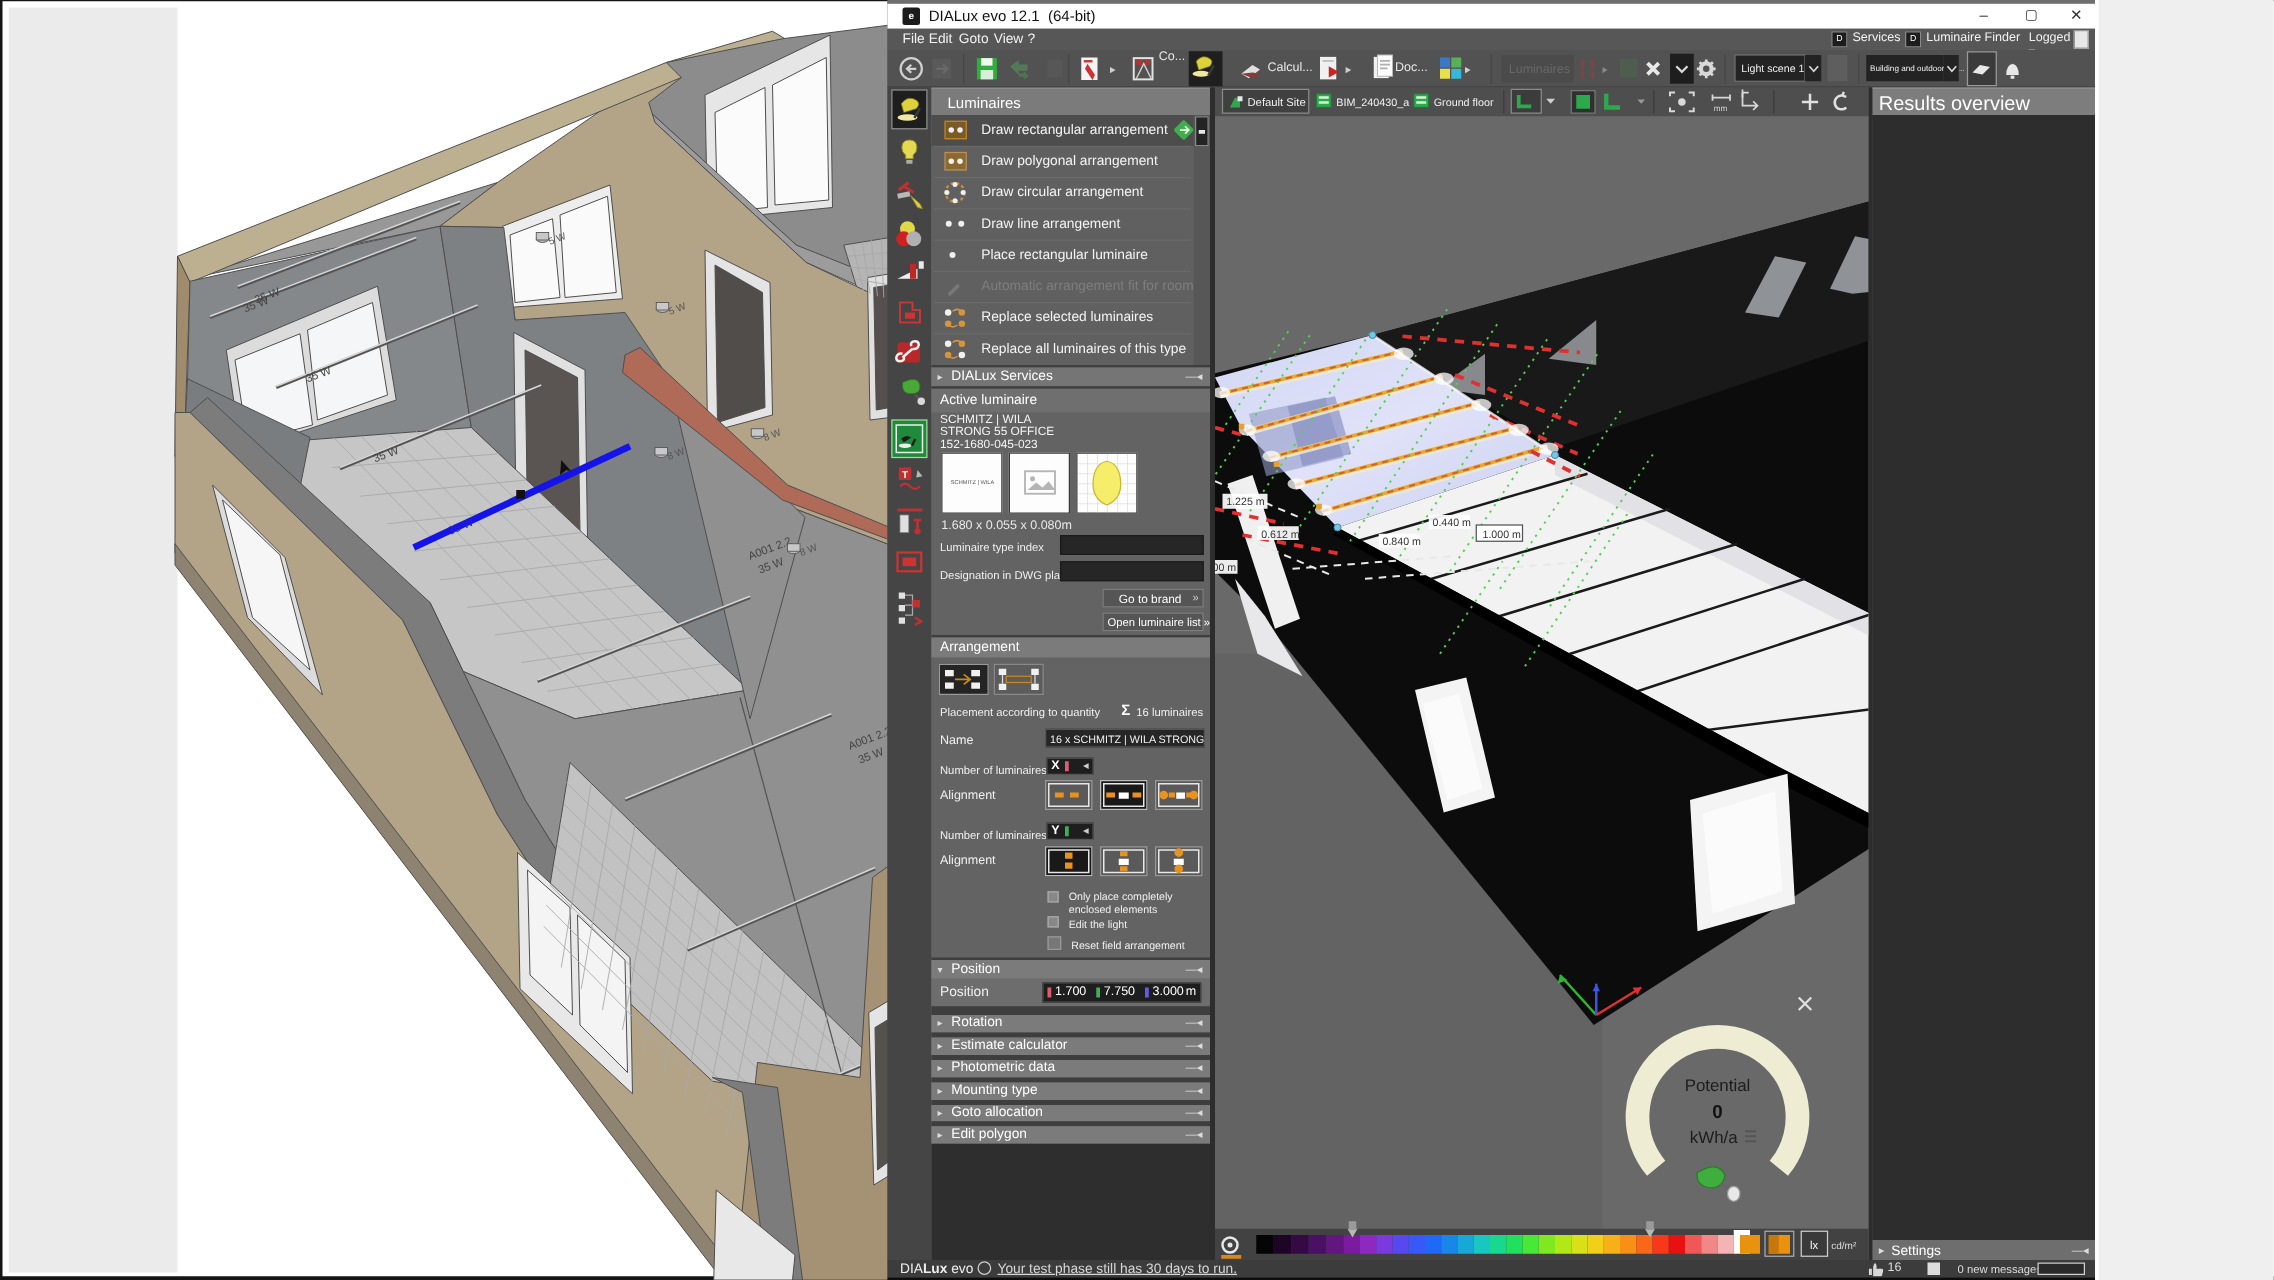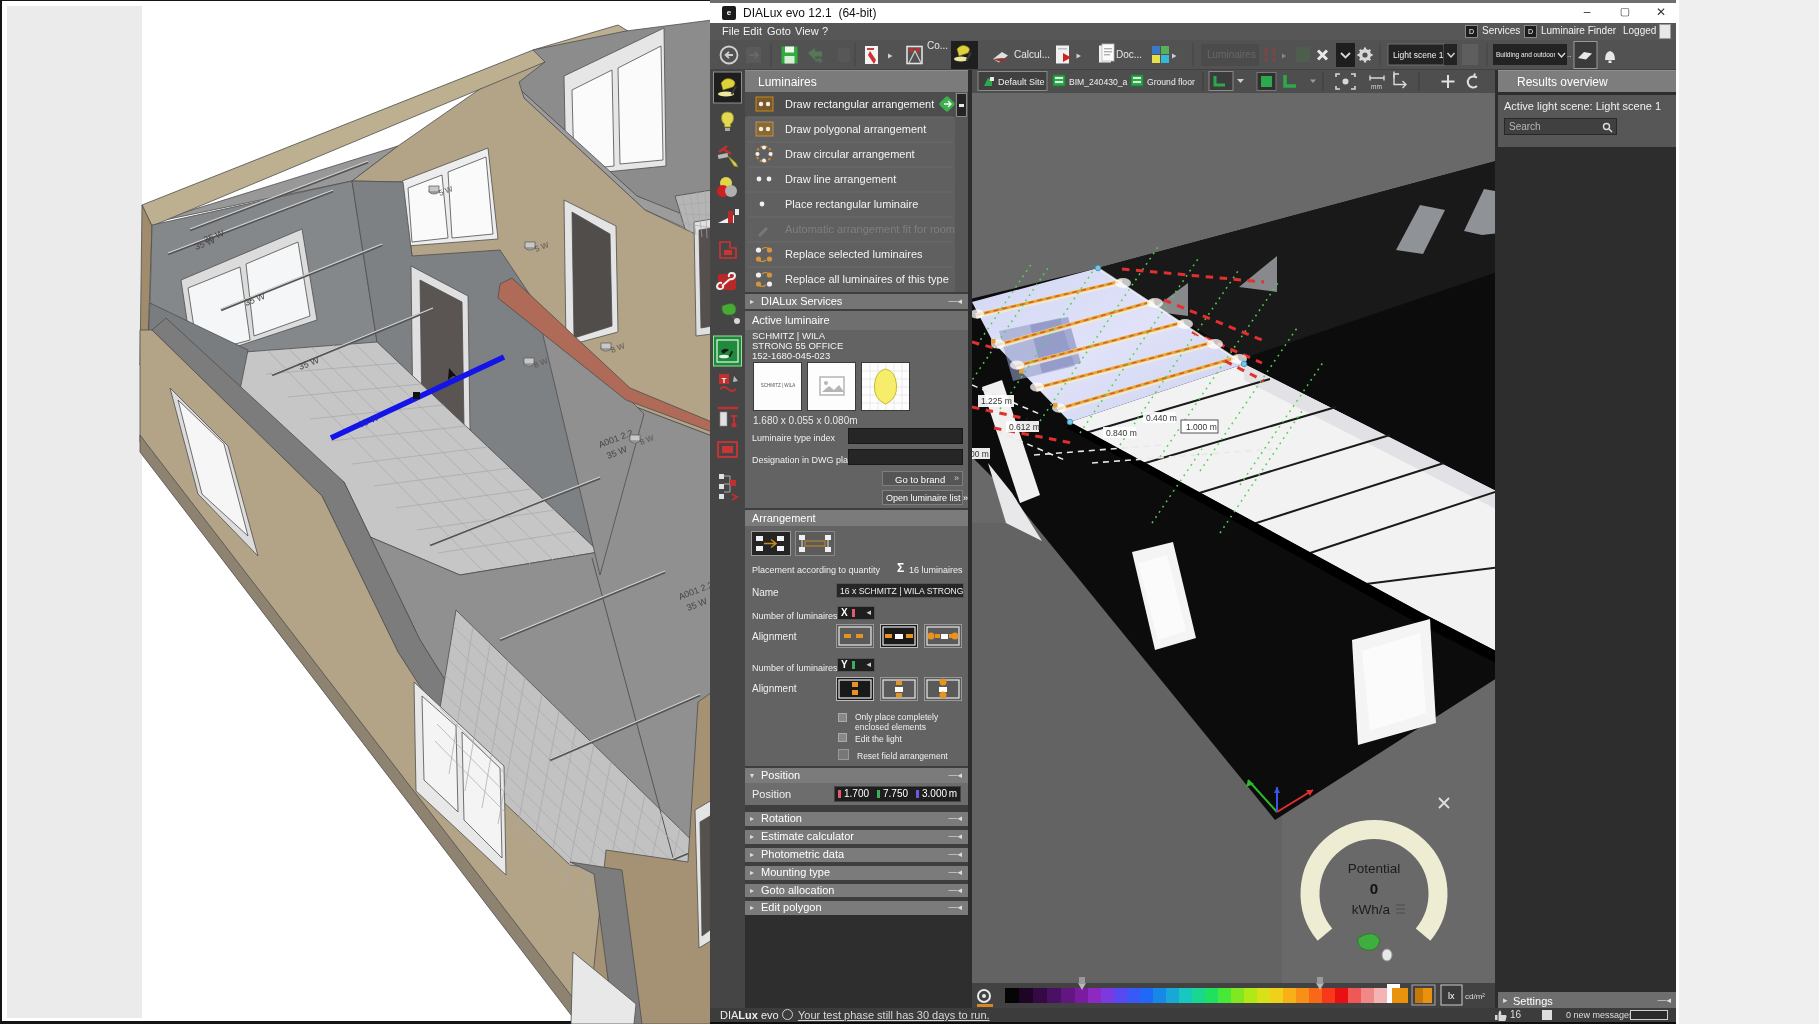--- a/index.html
+++ b/index.html
@@ -934,33 +934,23 @@
         <rect x="469" y="892" width="21" height="20" fill="#3a3a3a" stroke="#ccc"></rect>
         <text x="476" y="906" font-size="9" fill="#fff">lx</text>
         <text x="493" y="906" font-size="8" fill="#ddd">cd/m²</text>
       </svg>
     </div>
 
     <div class="abs" style="left:785px;top:70px;width:3px;height:938px;background:#2d2d2d"></div>
 
     <div class="abs" style="left:788px;top:70px;width:178px;height:938px;background:#2d2d2d" id="results">
       <div class="abs" style="left:0;top:0;width:178px;height:22px;background:#7d7d7d;border-top:1px solid #909090">
-        <div class="abs" style="left:19px;top:4px;color:#fff;font-size:12px">Results overview</div>
+        <div class="abs" style="left:5px;top:4px;color:#fff;font-size:16px">Results overview</div>
       </div>
       <div class="abs" style="left:0;top:22px;width:178px;height:3px;background:#2d2d2d"></div>
-      <div class="abs" style="left:0;top:25px;width:178px;height:52px;background:#575757">
-        <div class="abs" style="left:6px;top:5px;color:#f0f0f0;font-size:11px">Active light scene: Light scene 1</div>
-        <div class="abs" style="left:6px;top:23px;width:113px;height:17px;background:#404040;border:1px solid #282828">
-          <span style="position:absolute;left:4px;top:2px;color:#b5b5b5;font-size:10px">Search</span>
-          <svg width="11" height="11" style="position:absolute;right:3px;top:3px">
-              <circle cx="4.5" cy="4.5" r="3" fill="none" stroke="#ddd" stroke-width="1.4"></circle>
-              <line x1="7" y1="7" x2="10" y2="10" stroke="#ddd" stroke-width="1.4"></line>
-            </svg>
-        </div>
-      </div>
       <div class="abs" style="left:0;top:922px;width:178px;height:16px;background:#6e6e6e">
         <div class="abs" style="left:5px;top:3px;color:#ddd;font-size:9px">▸</div>
         <div class="abs" style="left:15px;top:3px;color:#fff;font-size:11px">Settings</div>
         <div class="abs" style="right:5px;top:3px;color:#ddd;font-size:9px">—◂</div>
       </div>
     </div>
 
     <div class="abs" style="left:0;top:1008px;width:966px;height:14px;background:#3c3c3c">
       <div class="abs" style="left:10px;top:1px;color:#eee;font-size:11px">DIA<b>Lux</b> evo</div>
       <div class="abs" style="left:72px;top:1px;width:11px;height:11px;border:1.5px solid #cfcfcf;border-radius:50%;"></div>

